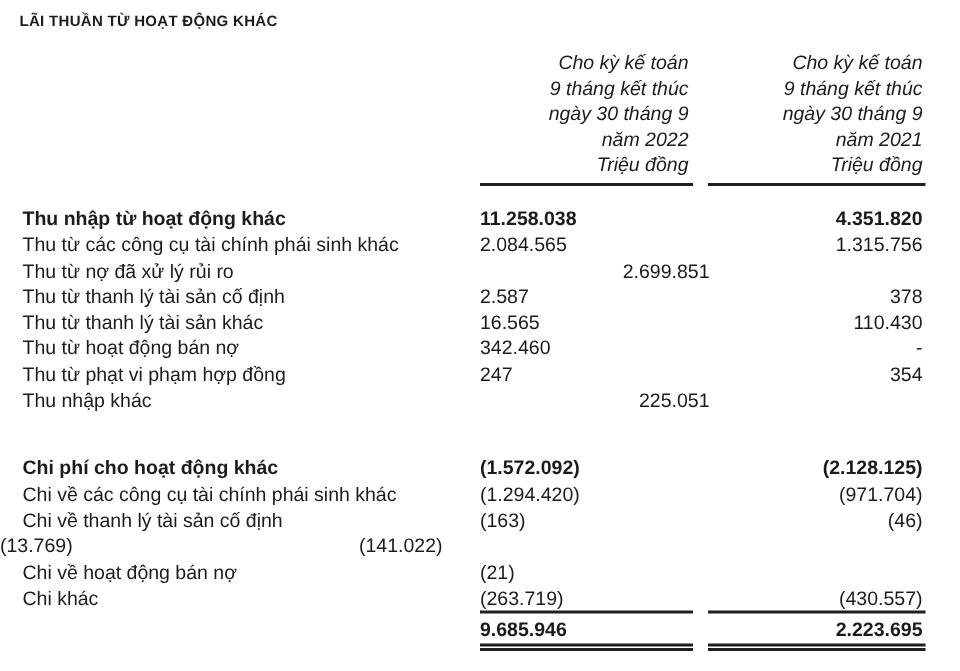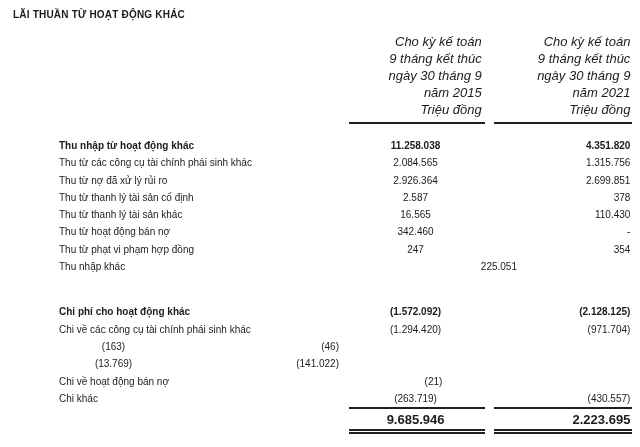--- a/index.html
+++ b/index.html
@@ -12,36 +12,36 @@
   }
   .page { width: 640px; height: 447px; position: relative; }
 
   .title {
     margin: 6px 0 0 13px;
     font-size: 10px; font-weight: bold; line-height: 18px;
     letter-spacing: 0.2px;
   }
 
   
-  .row { display: flex; align-items: flex-end; padding-left: 44px; }
+  .row { display: flex; align-items: flex-end; }
   .lbl { width: 320px; padding-left: 15px; }
-  .c1  { width: 142px; text-align: center; padding-right: 3px; }
+  .c1  { width: 142px; text-align: left; padding-right: 3px; }
   .gap { width: 10px; }
   .c2  { width: 145px; text-align: right; padding-right: 2px; }
   .rm  { width: 8px; }
 
   .head { margin-top: 9px; font-size: 13px; }
   .head .cell {
     font-style: italic; line-height: 17px; text-align: right;
     padding-bottom: 4px;
     border-bottom: 2px solid #1f1f1f;
   }
   .head .cell div { white-space: nowrap; }
 
-  .tbl { font-size: 10px; line-height: 17.3px; }
+  .tbl { font-size: 13px; line-height: 17.3px; }
   .income  { margin-top: 13px; }
   .expense { margin-top: 28px; }
   .bold { font-weight: bold; }
 
   .totals { font-size: 13px; line-height: 17.3px; }
   .totals .c1, .totals .c2 {
     font-weight: bold;
     border-top: 2px solid #1f1f1f;
     border-bottom: 5px double #1f1f1f;
     padding-top: 2px; padding-bottom: 1px;
@@ -53,21 +53,21 @@
 <div class="page">
 
   <div class="title">LÃI THUẦN TỪ HOẠT ĐỘNG KHÁC</div>
 
   <div class="row head">
     <div class="lbl"></div>
     <div class="c1 cell">
       <div>Cho kỳ kế toán</div>
       <div>9 tháng kết thúc</div>
       <div>ngày 30 tháng 9</div>
-      <div>năm 2015</div>
+      <div>năm 2022</div>
       <div>Triệu đồng</div>
     </div>
     <div class="gap"></div>
     <div class="c2 cell">
       <div>Cho kỳ kế toán</div>
       <div>9 tháng kết thúc</div>
       <div>ngày 30 tháng 9</div>
       <div>năm 2021</div>
       <div>Triệu đồng</div>
     </div>
@@ -84,21 +84,20 @@
     </div>
     <div class="row">
       <div class="lbl">Thu từ các công cụ tài chính phái sinh khác</div>
       <div class="c1">2.084.565</div>
       <div class="gap"></div>
       <div class="c2">1.315.756</div>
       <div class="rm"></div>
     </div>
     <div class="row">
       <div class="lbl">Thu từ nợ đã xử lý rủi ro</div>
-      <div class="c1">2.926.364</div>
       <div class="gap"></div>
       <div class="c2">2.699.851</div>
       <div class="rm"></div>
     </div>
     <div class="row">
       <div class="lbl">Thu từ thanh lý tài sản cố định</div>
       <div class="c1">2.587</div>
       <div class="gap"></div>
       <div class="c2">378</div>
       <div class="rm"></div>
@@ -141,20 +140,21 @@
       <div class="rm"></div>
     </div>
     <div class="row">
       <div class="lbl">Chi về các công cụ tài chính phái sinh khác</div>
       <div class="c1">(1.294.420)</div>
       <div class="gap"></div>
       <div class="c2">(971.704)</div>
       <div class="rm"></div>
     </div>
     <div class="row">
+      <div class="lbl">Chi về thanh lý tài sản cố định</div>
       <div class="c1">(163)</div>
       <div class="gap"></div>
       <div class="c2">(46)</div>
       <div class="rm"></div>
     </div>
     <div class="row">
       <div class="c1">(13.769)</div>
       <div class="gap"></div>
       <div class="c2">(141.022)</div>
       <div class="rm"></div>

